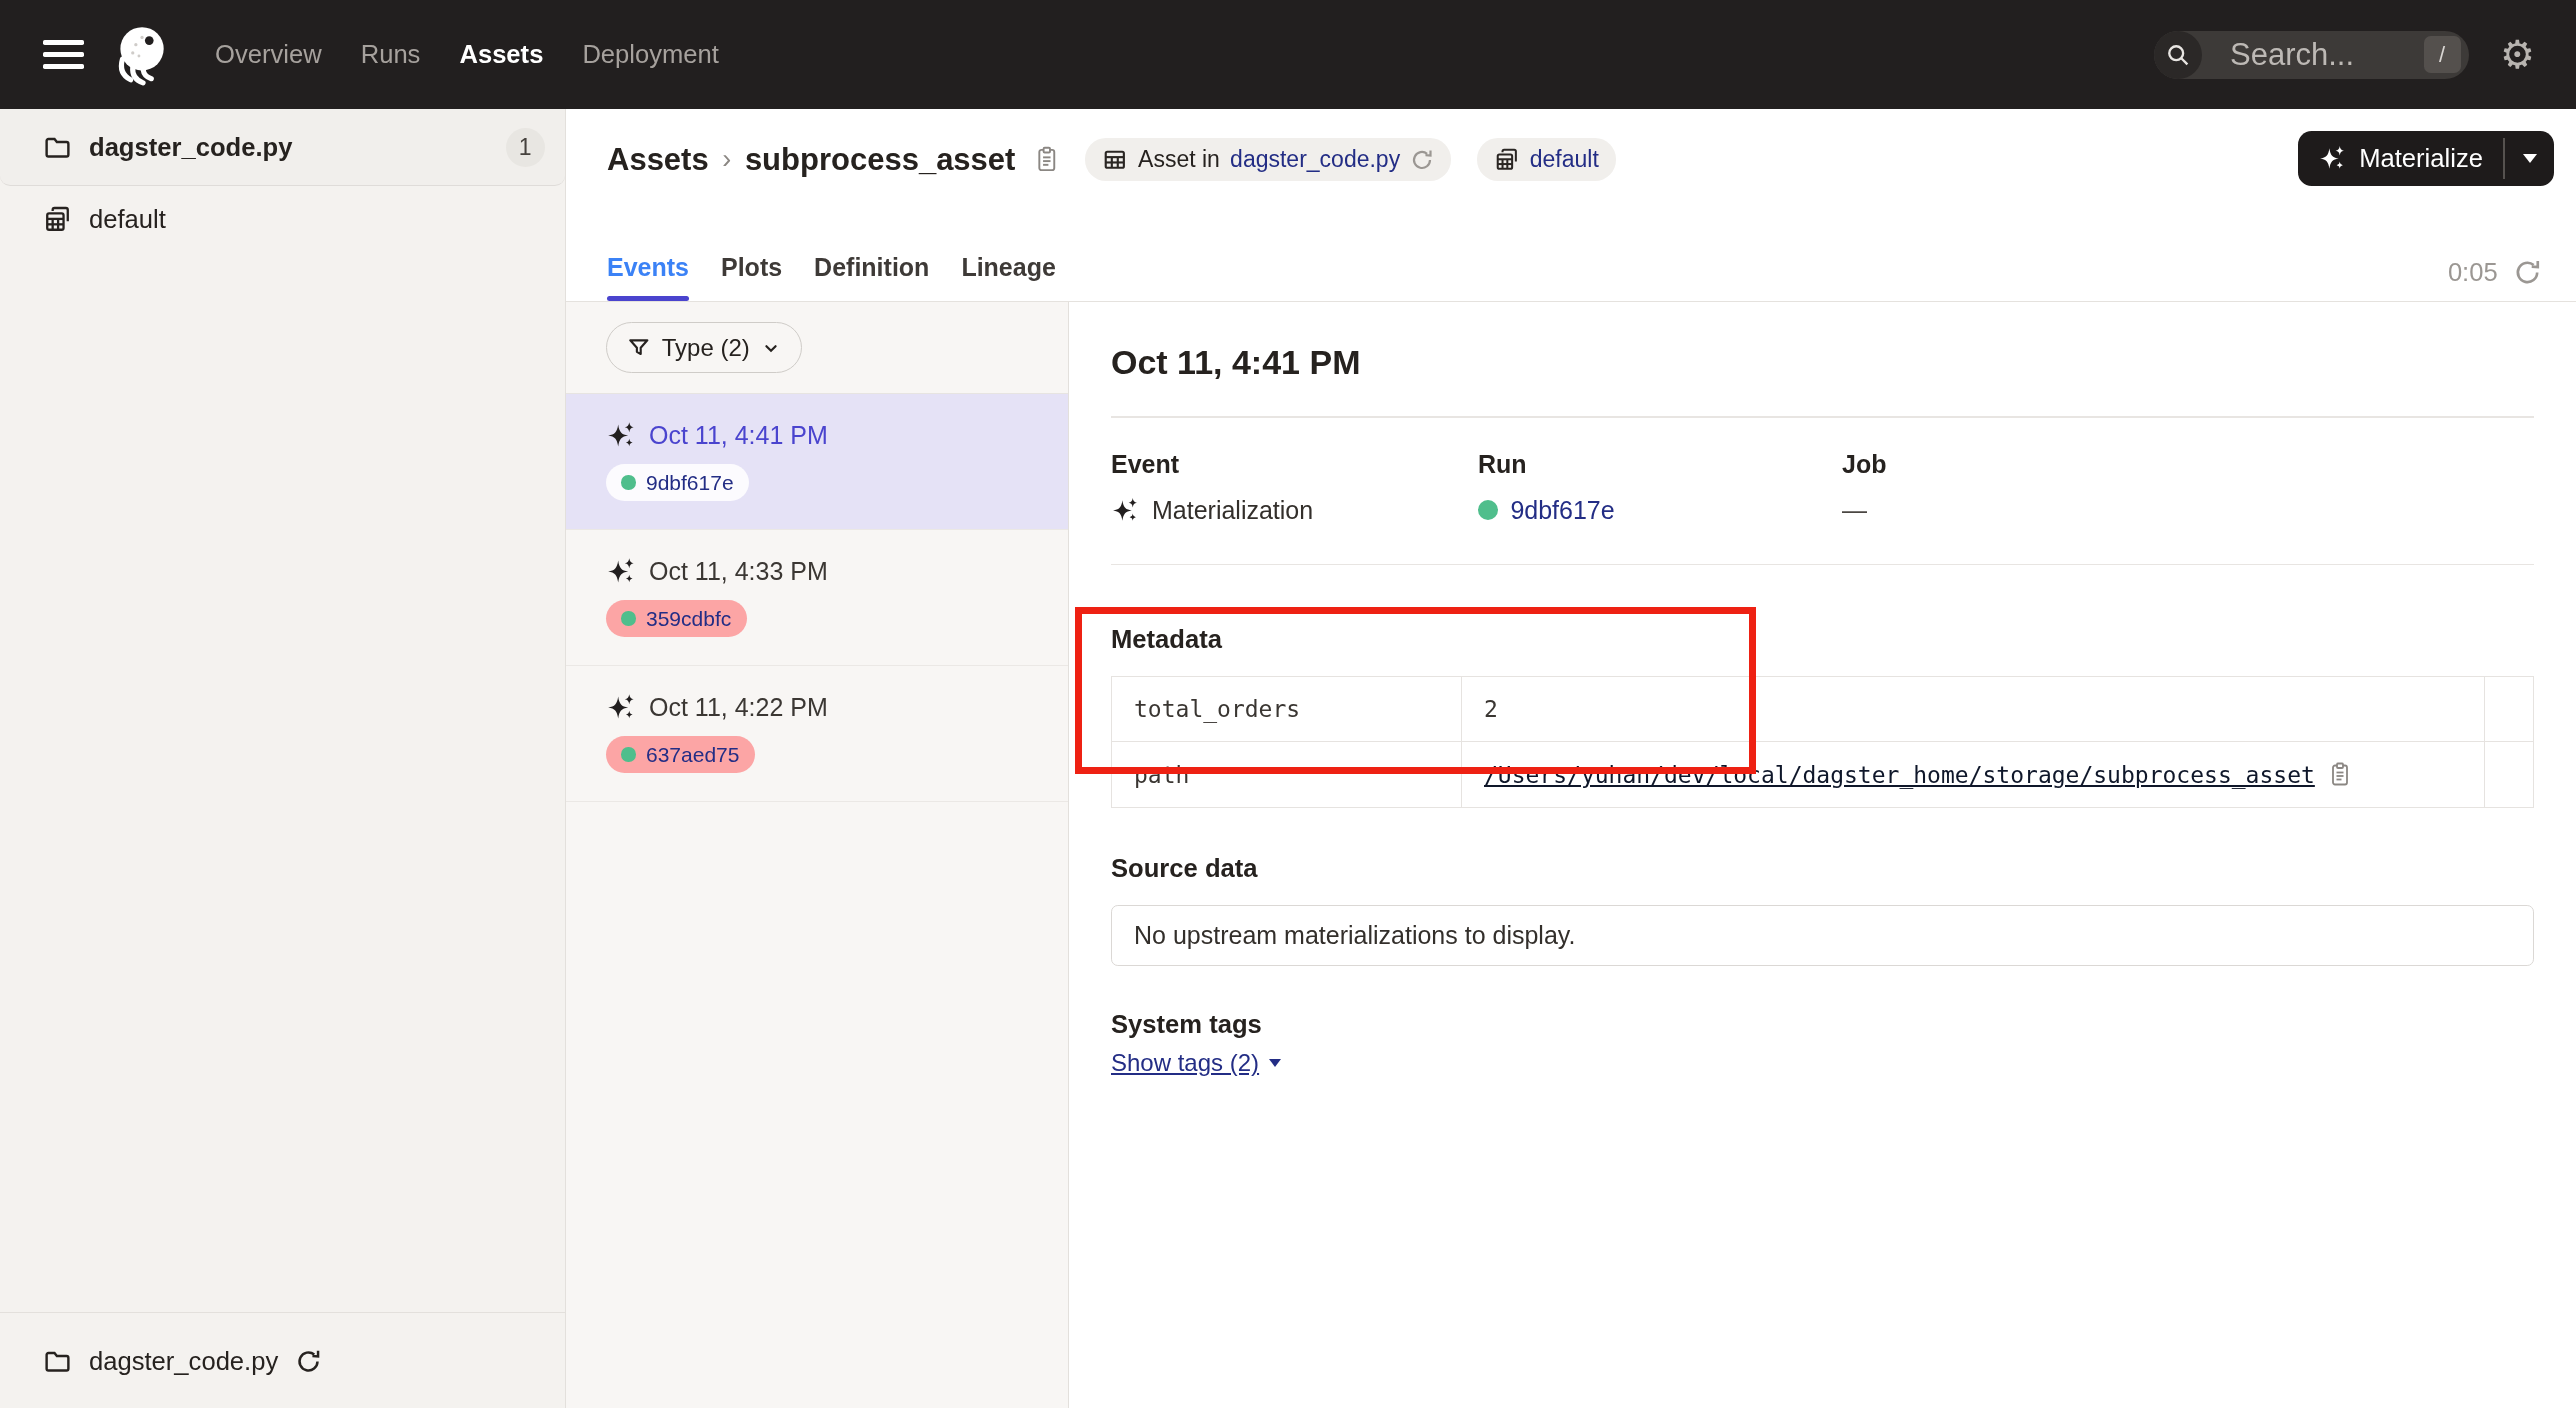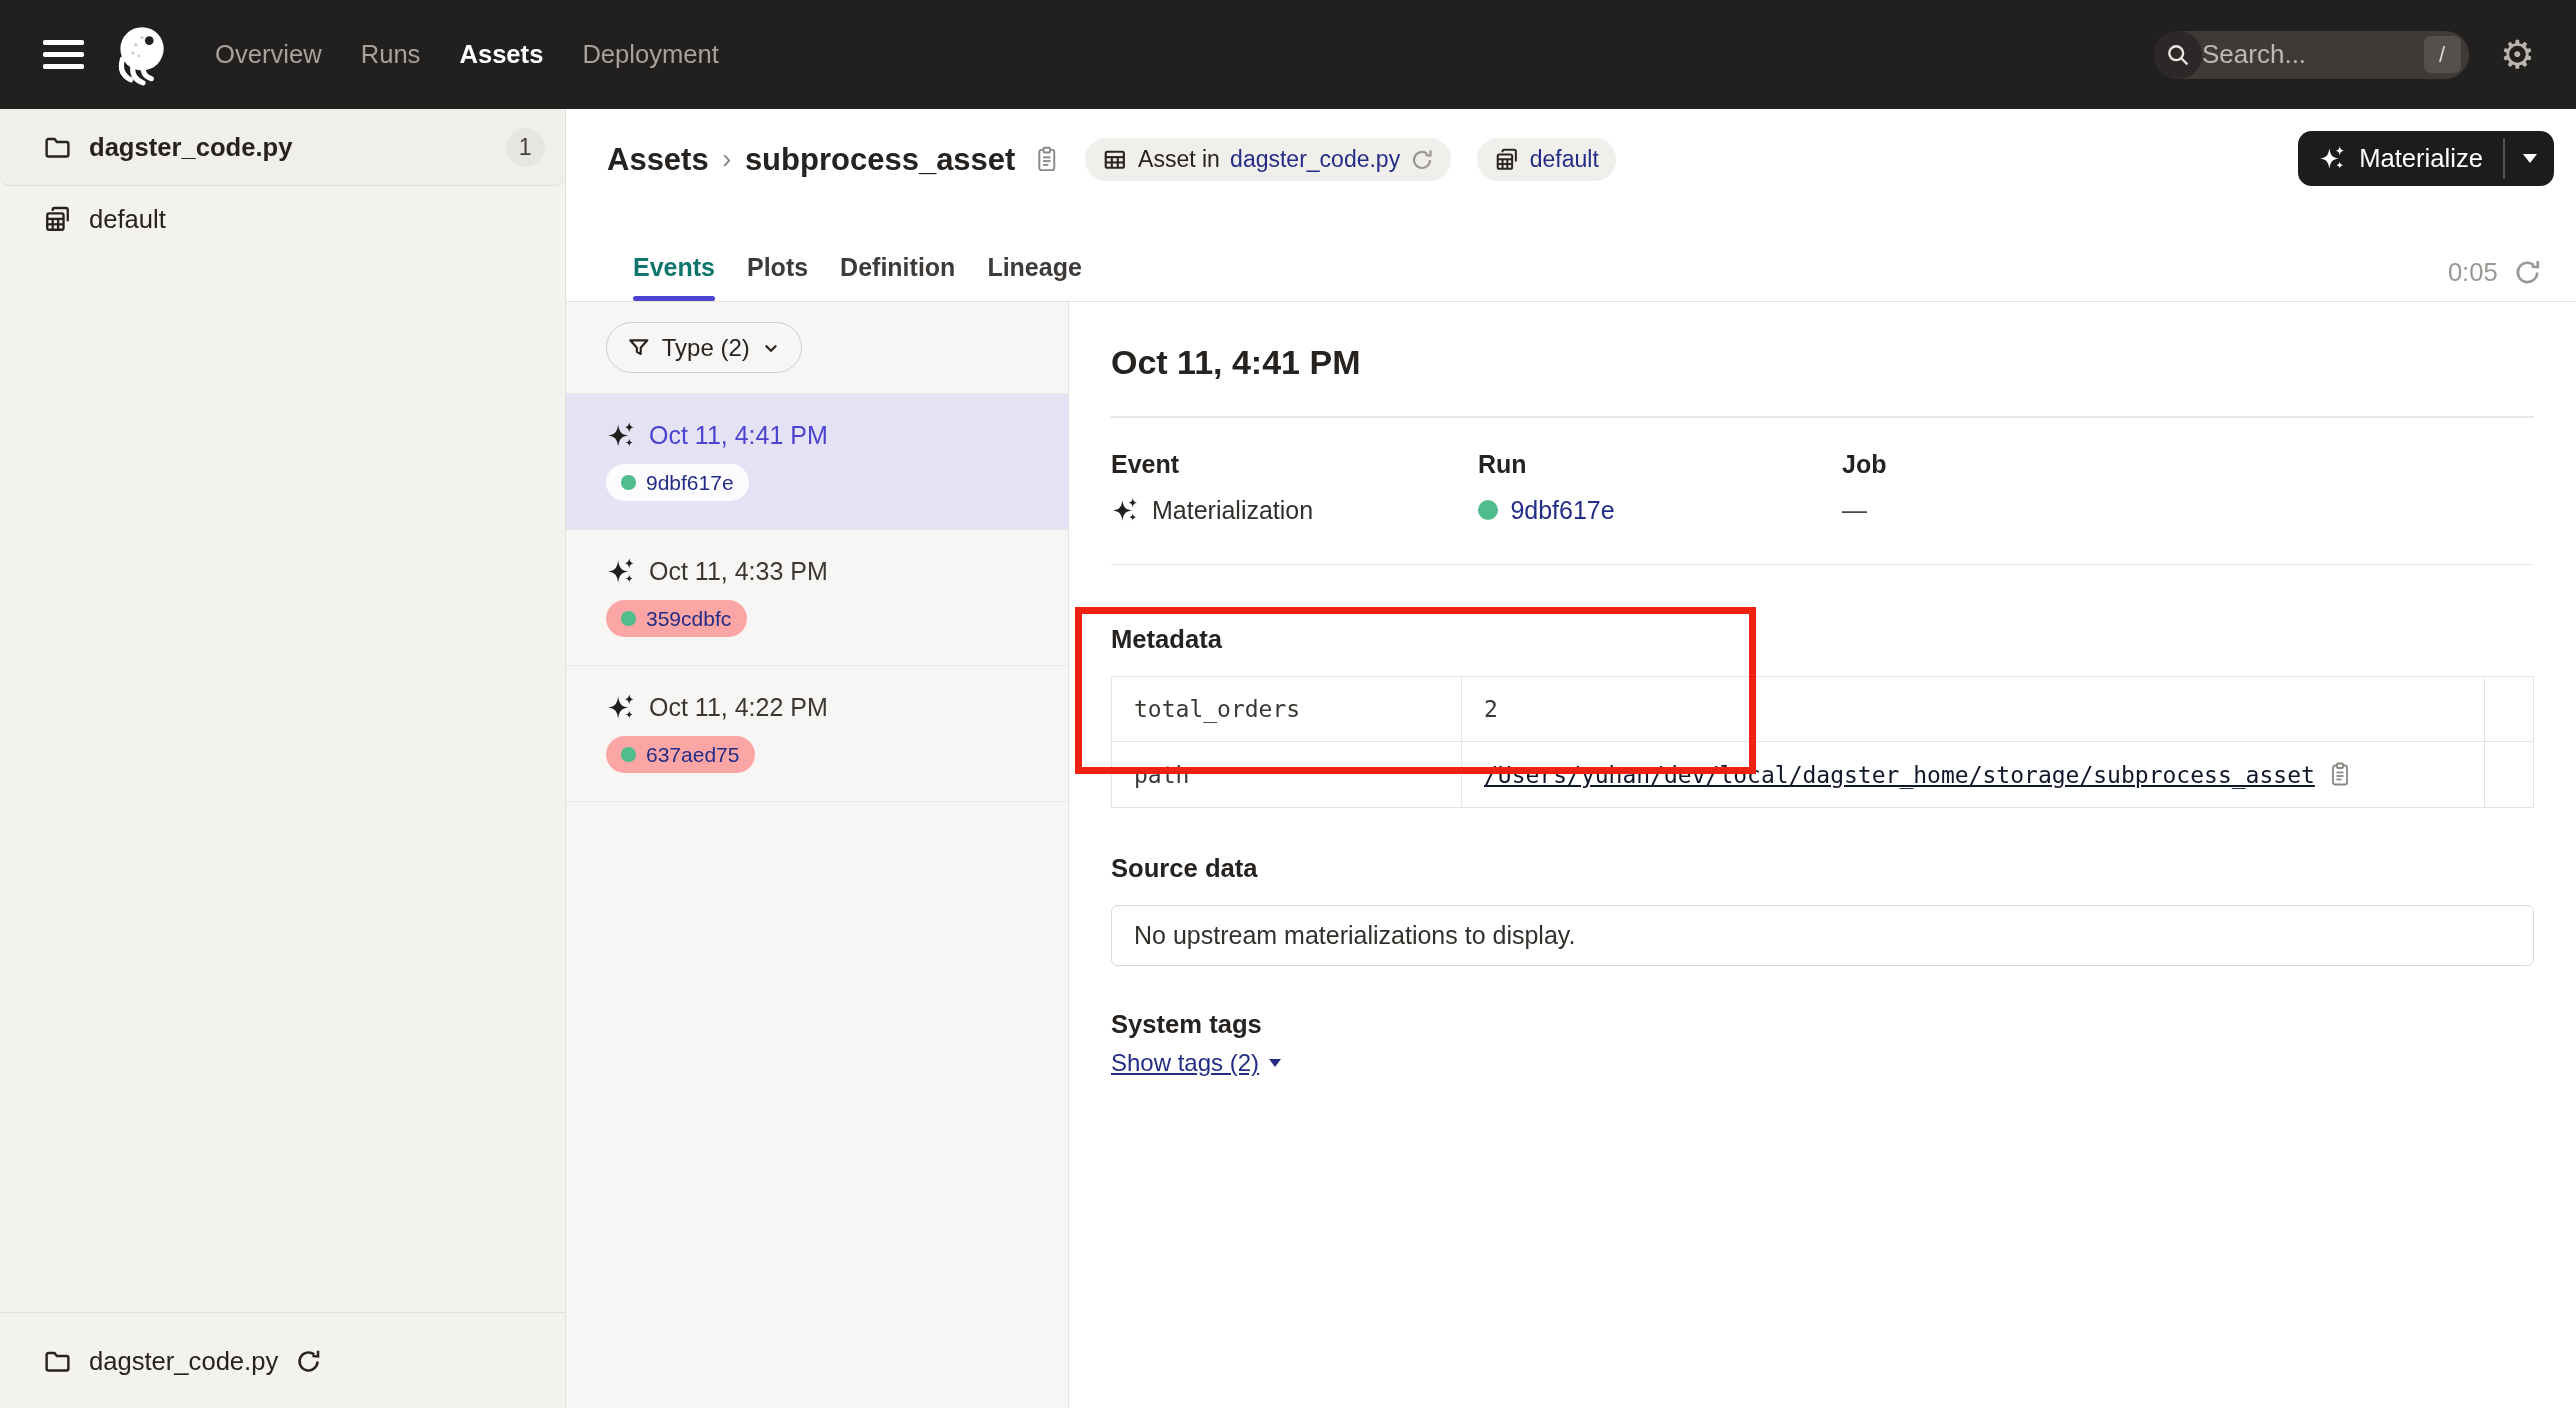--- a/index.html
+++ b/index.html
@@ -11,21 +11,21 @@
   .topnav { position:absolute; left:0; top:0; width:2576px; height:109px; background:#221F1F; display:flex; align-items:center; }
   .hamburger { margin-left:43px; width:41px; height:29px; display:flex; flex-direction:column; justify-content:space-between; cursor:pointer; }
   .hamburger span { display:block; height:5.1px; background:#fff; border-radius:1.7px; }
   .logo { margin-left:24px; width:66px; height:66px; }
   .nav-links { display:flex; align-items:center; margin-left:41px; gap:39px; }
   .nav-link { font-size:25.6px; color:#A6A19D; cursor:pointer; }
   .nav-link.active { color:#fff; font-weight:700; }
   .topnav-right { margin-left:auto; display:flex; align-items:center; }
   .searchbox { width:315px; height:48px; background:#3D3A38; border-radius:24px; display:flex; align-items:center; overflow:hidden; }
   .search-circle { width:48px; height:48px; border-radius:50%; background:#2B2827; display:flex; align-items:center; justify-content:center; flex:none; }
-  .searchbox input { background:transparent; border:none; outline:none; color:#fca5a5; font-size:26px; flex:1; min-width:0; font-family:"Liberation Sans",sans-serif; }
+  .searchbox input { background:transparent; border:none; outline:none; color:#fca5a5; font-size:31px; flex:1; min-width:0; font-family:"Liberation Sans",sans-serif;margin-left:28px; }
   .searchbox input::placeholder { color:#BDB9B5; }
   .search-key { flex:none; margin-right:8.5px; width:37px; height:37px; border-radius:6.8px; background:#54504D; color:#D9D6D3; font-size:22px; display:flex; align-items:center; justify-content:center; }
   .gear { margin:0 41px 0 31px; font-family:"DejaVu Sans",sans-serif; font-size:39px; color:#B8B4B0; line-height:1; cursor:pointer; }
 
   
   .sidebar { position:absolute; left:0; top:109px; width:566px; height:1300px; background:#F4F2EF; border-right:1.7px solid #E3E0DC; }
   .side-row1 { height:77px; background:#F1EFEC; border-bottom:1.7px solid #DFDCD9; border-radius:0 0 10.2px 10.2px; display:flex; align-items:center; padding:0 20.4px 0 43px; gap:17px; cursor:pointer; }
   .side-row1 .lbl { font-size:25.6px; font-weight:600; }
   .count-badge { margin-left:auto; min-width:39px; height:39px; padding:0 10.2px; border-radius:19.6px; background:#E8E6E2; color:#45413D; font-size:23px; display:flex; align-items:center; justify-content:center; }
   .side-row2 { height:66px; display:flex; align-items:center; padding-left:43px; gap:17px; cursor:pointer; }
@@ -42,21 +42,21 @@
   .copy-ic { margin-left:5.1px; cursor:pointer; }
   .pill-badge { margin-left:12px; height:43px; background:#F1EFEC; border-radius:21px; display:flex; align-items:center; padding:0 17px; gap:10.2px; font-size:23px; cursor:pointer; }
   .pill-badge .link { color:#232D85; }
   .materialize { position:absolute; right:22px; top:22px; height:55px; background:#1E1B1B; border-radius:13.6px; display:flex; align-items:stretch; color:#fff; cursor:pointer; }
   .mat-main { display:flex; align-items:center; gap:12px; padding:0 20.4px; font-size:25.6px; }
   .mat-split { width:1.7px; background:#56524F; margin:6.8px 0; }
   .mat-caret { width:49px; display:flex; align-items:center; justify-content:center; }
   .caret-down { width:0; height:0; border-left:7.7px solid transparent; border-right:7.7px solid transparent; border-top:9.4px solid #fff; }
   .tabs-row { position:absolute; left:41px; bottom:0; display:flex; gap:32px; }
   .tab { font-size:25px; font-weight:600; color:#3E3A37; padding-bottom:19px; position:relative; cursor:pointer; }
-  .tab.active { color:#0f766e;margin-left:26px; }
+  .tab.active { color:#3b82f6; }
   .tab.active::after { content:""; position:absolute; left:0; right:0; bottom:0; height:5.1px; background:#4A44CE; border-radius:2.6px; }
   .timer-wrap { position:absolute; right:34px; bottom:13.6px; display:flex; align-items:center; gap:15.3px; color:#9B9793; }
   .timer { font-size:25.6px; }
 
   
   .events-col { position:absolute; left:566px; top:302px; width:503px; height:1107px; background:#F8F6F4; border-right:1.7px solid #E3E0DC; }
   .filter-area { height:92px; border-bottom:1.7px solid #E7E4E1; padding:20.4px 0 0 40px; }
   .filter-btn { display:inline-flex; align-items:center; gap:10.2px; height:51px; padding:12px 19px; border:1.7px solid #CFCCC8; border-radius:25.6px; font-size:24px; color:#26221F; cursor:pointer; background:transparent; }
   .ev-row { height:136px; border-bottom:1.7px solid #EBE8E5; padding:25.6px 0 0 40px; cursor:pointer; }
   .ev-row.selected { background:#E5E2F6; }

